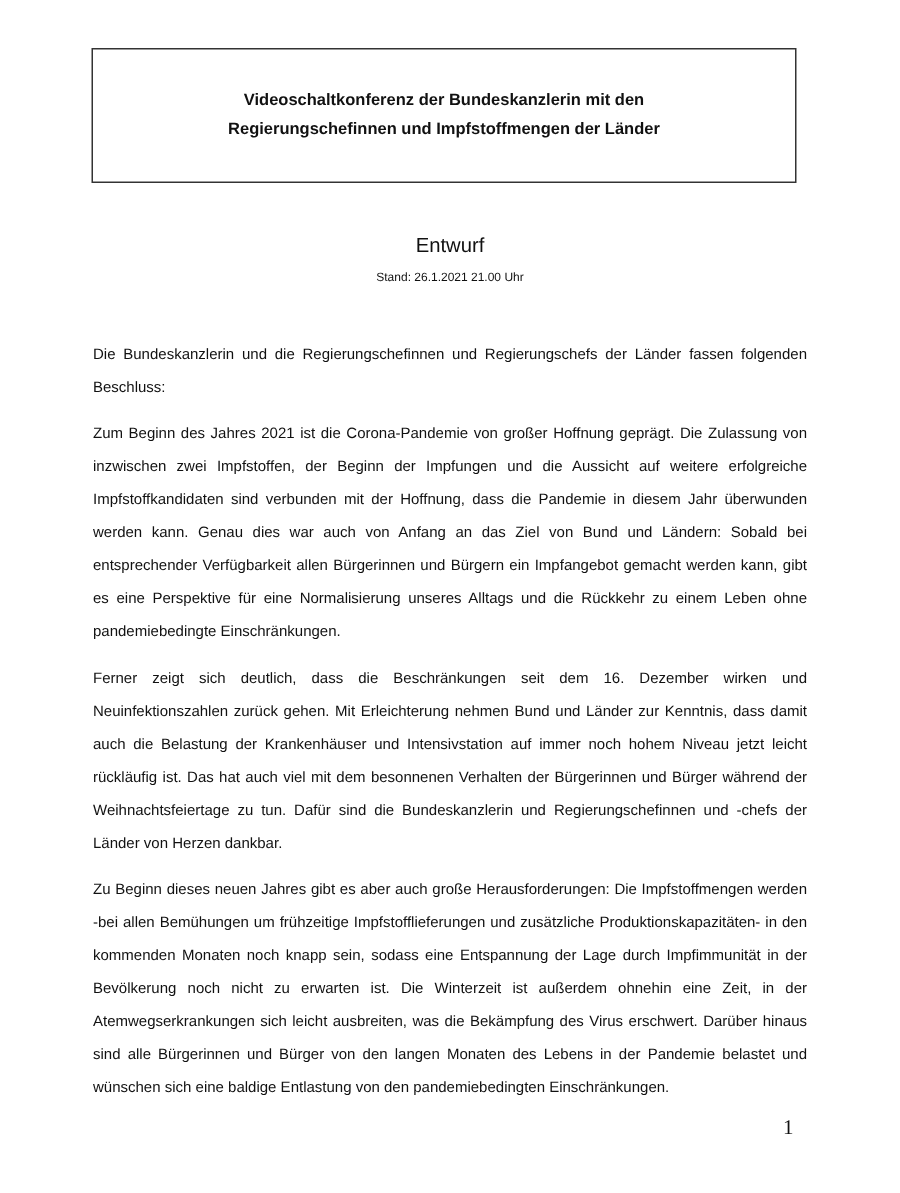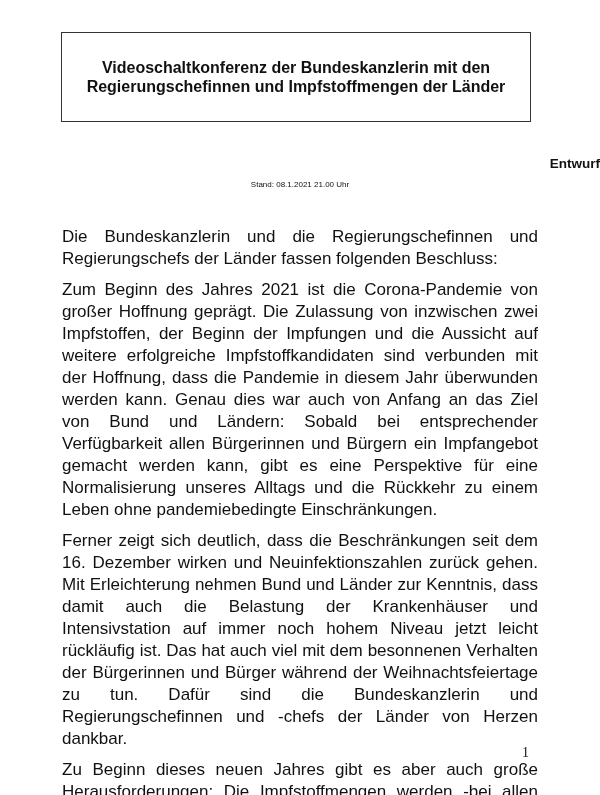--- a/index.html
+++ b/index.html
@@ -24,49 +24,49 @@
       border: 1.5px solid #333333;
       box-sizing: border-box;
       display: flex;
       flex-direction: column;
       align-items: center;
       justify-content: center;
       text-align: center;
     }
     .title-line {
       font-weight: bold;
-      font-size: 16px;
+      font-size: 11px;
       line-height: 19px;
       white-space: nowrap;
     }
     .draft-heading {
       position: absolute;
       left: 0;
       width: 600px;
       top: 156px;
-      text-align: right;
-      font-weight: bold;
+      text-align: center;
+      font-weight: normal;
       font-size: 13.5px;
     }
     .stand {
       position: absolute;
       left: 0;
       width: 600px;
       top: 180px;
       text-align: center;
       font-size: 8px;
     }
     .body-text {
       position: absolute;
       left: 62px;
       top: 226px;
       width: 476px;
     }
     .para {
-      font-size: 17px;
+      font-size: 10px;
       line-height: 22px;
       text-align: justify;
       margin: 0 0 9px 0;
     }
     .page-number {
       position: absolute;
       left: 522px;
       top: 745px;
       font-family: "Liberation Serif", serif;
       font-size: 14px;
@@ -74,21 +74,21 @@
   </style>
 </head>
 <body>
 
 <div class="title-box">
   <div class="title-line">Videoschaltkonferenz der Bundeskanzlerin mit den</div>
   <div class="title-line">Regierungschefinnen und Impfstoffmengen der Länder</div>
 </div>
 
 <div class="draft-heading">Entwurf</div>
-<div class="stand">Stand: 08.1.2021 21.00 Uhr</div>
+<div class="stand">Stand: 26.1.2021 21.00 Uhr</div>
 
 <div class="body-text">
   <p class="para">Die Bundeskanzlerin und die Regierungschefinnen und Regierungschefs der Länder fassen folgenden Beschluss:</p>
   <p class="para">Zum Beginn des Jahres 2021 ist die Corona-Pandemie von großer Hoffnung geprägt. Die Zulassung von inzwischen zwei Impfstoffen, der Beginn der Impfungen und die Aussicht auf weitere erfolgreiche Impfstoffkandidaten sind verbunden mit der Hoffnung, dass die Pandemie in diesem Jahr überwunden werden kann. Genau dies war auch von Anfang an das Ziel von Bund und Ländern: Sobald bei entsprechender Verfügbarkeit allen Bürgerinnen und Bürgern ein Impfangebot gemacht werden kann, gibt es eine Perspektive für eine Normalisierung unseres Alltags und die Rückkehr zu einem Leben ohne pandemiebedingte Einschränkungen.</p>
   <p class="para">Ferner zeigt sich deutlich, dass die Beschränkungen seit dem 16. Dezember wirken und Neuinfektionszahlen zurück gehen. Mit Erleichterung nehmen Bund und Länder zur Kenntnis, dass damit auch die Belastung der Krankenhäuser und Intensivstation auf immer noch hohem Niveau jetzt leicht rückläufig ist. Das hat auch viel mit dem besonnenen Verhalten der Bürgerinnen und Bürger während der Weihnachtsfeiertage zu tun. Dafür sind die Bundeskanzlerin und Regierungschefinnen und -chefs der Länder von Herzen dankbar.</p>
   <p class="para">Zu Beginn dieses neuen Jahres gibt es aber auch große Herausforderungen: Die Impfstoffmengen werden -bei allen Bemühungen um frühzeitige Impfstofflieferungen und zusätzliche Produktionskapazitäten- in den kommenden Monaten noch knapp sein, sodass eine Entspannung der Lage durch Impfimmunität in der Bevölkerung noch nicht zu erwarten ist. Die Winterzeit ist außerdem ohnehin eine Zeit, in der Atemwegserkrankungen sich leicht ausbreiten, was die Bekämpfung des Virus erschwert. Darüber hinaus sind alle Bürgerinnen und Bürger von den langen Monaten des Lebens in der Pandemie belastet und wünschen sich eine baldige Entlastung von den pandemiebedingten Einschränkungen.</p>
 </div>
 
 <div class="page-number">1</div>
 

